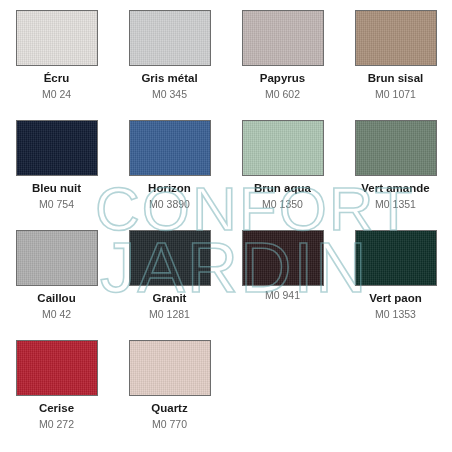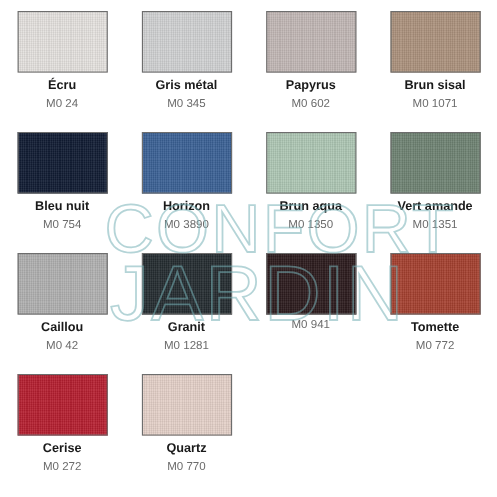--- a/index.html
+++ b/index.html
@@ -168,23 +168,23 @@
       <div class="swatch-cell">
         <div class="swatch-chip" style="background: rgb(36, 44, 48);"></div>
         <div class="swatch-name">Granit</div>
         <div class="swatch-code">M0 1281</div>
       </div>
       <div class="swatch-cell">
         <div class="swatch-chip" style="background: rgb(45, 28, 30);"></div>
         <div class="swatch-code">M0 941</div>
       </div>
       <div class="swatch-cell">
-        <div class="swatch-chip" style="background: rgb(164, 64, 47);"></div>
-        <div class="swatch-name">Tomette</div>
-        <div class="swatch-code">M0 772</div>
+        <div class="swatch-chip" style="background: rgb(15, 48, 41);"></div>
+        <div class="swatch-name">Vert paon</div>
+        <div class="swatch-code">M0 1353</div>
       </div>
       <div class="swatch-cell">
         <div class="swatch-chip" style="background: rgb(181, 31, 48);"></div>
         <div class="swatch-name">Cerise</div>
         <div class="swatch-code">M0 272</div>
       </div>
       <div class="swatch-cell">
         <div class="swatch-chip" style="background: rgb(227, 207, 199);"></div>
         <div class="swatch-name">Quartz</div>
         <div class="swatch-code">M0 770</div>

